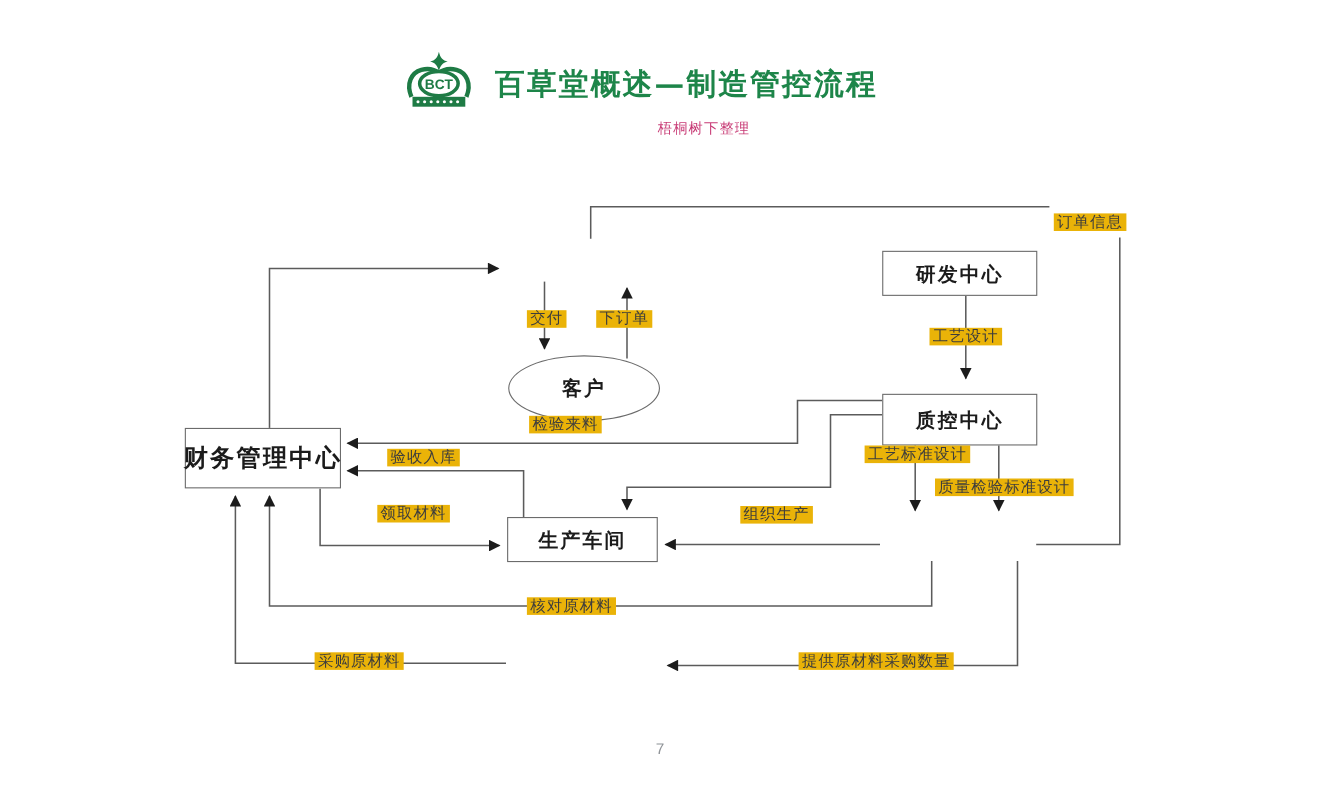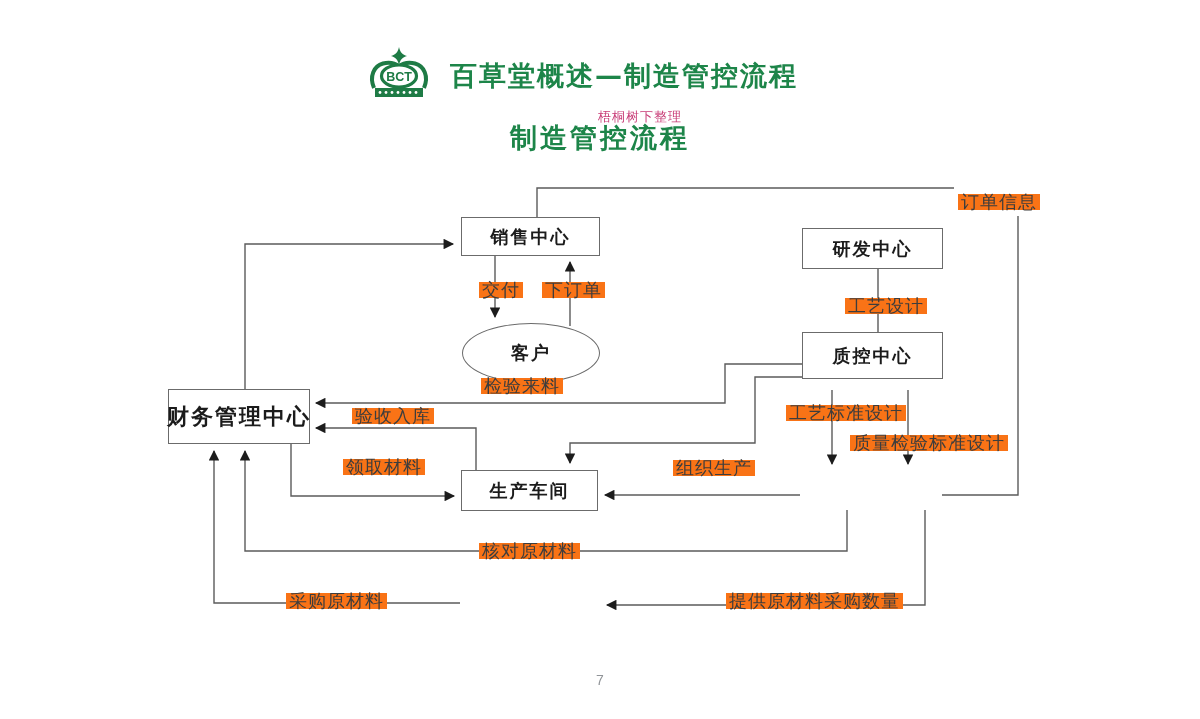--- a/index.html
+++ b/index.html
@@ -23,21 +23,21 @@
   }
   
   .connectors{position:absolute;left:0;top:0;width:1200px;height:719px;}
   .node{
     position:absolute;display:flex;align-items:center;justify-content:center;
     background:#ffffff;border:1.5px solid #6b6b6b;box-sizing:border-box;
     font-size:18px;font-weight:bold;color:#1b1b1b;letter-spacing:2px;white-space:nowrap;
   }
   .node.ellipse{border-radius:50%;}
   .edge-label{
-    position:absolute;background:#f97316;padding:0 3px;font-size:18px;line-height:16px;
+    position:absolute;background:#eab308;padding:0 3px;font-size:14px;line-height:16px;
     color:#3d3d3d;white-space:nowrap;letter-spacing:1px;
     font-family:"DejaVu Serif","Liberation Serif",serif;
   }
   .page-number{
     position:absolute;left:0;top:672px;width:1200px;text-align:center;
     font-size:14px;color:#909498;font-family:"Liberation Sans",sans-serif;
   }
 </style>
 </head>
 <body>
@@ -55,21 +55,20 @@
       <circle cx="30" cy="46.5" r="1.4"></circle>
         <circle cx="36" cy="46.5" r="1.4"></circle>
         <circle cx="42" cy="46.5" r="1.4"></circle>
       <circle cx="48" cy="46.5" r="1.4"></circle>
     </g>
     <ellipse cx="31" cy="30" rx="17.5" ry="11" fill="#ffffff" stroke="#1e7b45" stroke-width="3.2"></ellipse>
     <text x="31" y="35" text-anchor="middle" font-family="Liberation Sans, sans-serif" font-size="12.5" font-weight="bold" fill="#1e7b45">BCT</text>
   </svg>
   <div class="title">百草堂概述—制造管控流程</div>
   <div class="watermark">梧桐树下整理</div>
-  <div class="subtitle">制造管控流程</div>
 
   <svg class="connectors" viewBox="0 0 1200 719">
     <defs>
       <marker id="arr" viewBox="0 0 10 10" refX="9" refY="5" markerWidth="8.5" markerHeight="7.5" orient="auto">
         <path d="M0,0 L10,5 L0,10 Z" fill="#1c1c1c"></path>
       </marker>
     </defs>
     <g fill="none" stroke="#5b5b5b" stroke-width="1.4">
       <polyline points="245,389 245,244 453,244" marker-end="url(#arr)"></polyline>
       <polyline points="537,217 537,188 954,188"></polyline>
@@ -83,25 +82,24 @@
       <polyline points="291,444 291,496 454,496" marker-end="url(#arr)"></polyline>
       <polyline points="800,495 605,495" marker-end="url(#arr)"></polyline>
       <polyline points="832,390 832,464" marker-end="url(#arr)"></polyline>
       <polyline points="908,390 908,464" marker-end="url(#arr)"></polyline>
       <polyline points="847,510 847,551 245,551 245,451" marker-end="url(#arr)"></polyline>
       <polyline points="460,603 214,603 214,451" marker-end="url(#arr)"></polyline>
       <polyline points="925,510 925,605 607,605" marker-end="url(#arr)"></polyline>
     </g>
   </svg>
 
-  <div class="node" style="left:461px;top:217px;width:139px;height:39px;">销售中心</div>
   <div class="node" style="left:802px;top:228px;width:141px;height:41px;">研发中心</div>
   <div class="node ellipse" style="left:462px;top:323px;width:138px;height:60px;">客户</div>
   <div class="node" style="left:168px;top:389px;width:142px;height:55px;font-size:22px;">财务管理中心</div>
-  <div class="node" style="left:802px;top:332px;width:141px;height:47px;">质控中心</div>
+  <div class="node" style="left:802px;top:358px;width:141px;height:47px;">质控中心</div>
   <div class="node" style="left:461px;top:470px;width:137px;height:41px;">生产车间</div>
 
   <div class="edge-label" style="left:958px;top:194px;">订单信息</div>
   <div class="edge-label" style="left:479px;top:282px;">交付</div>
   <div class="edge-label" style="left:542px;top:282px;">下订单</div>
   <div class="edge-label" style="left:845px;top:298px;">工艺设计</div>
   <div class="edge-label" style="left:481px;top:378px;">检验来料</div>
   <div class="edge-label" style="left:352px;top:408px;">验收入库</div>
   <div class="edge-label" style="left:343px;top:459px;">领取材料</div>
   <div class="edge-label" style="left:673px;top:460px;">组织生产</div>

